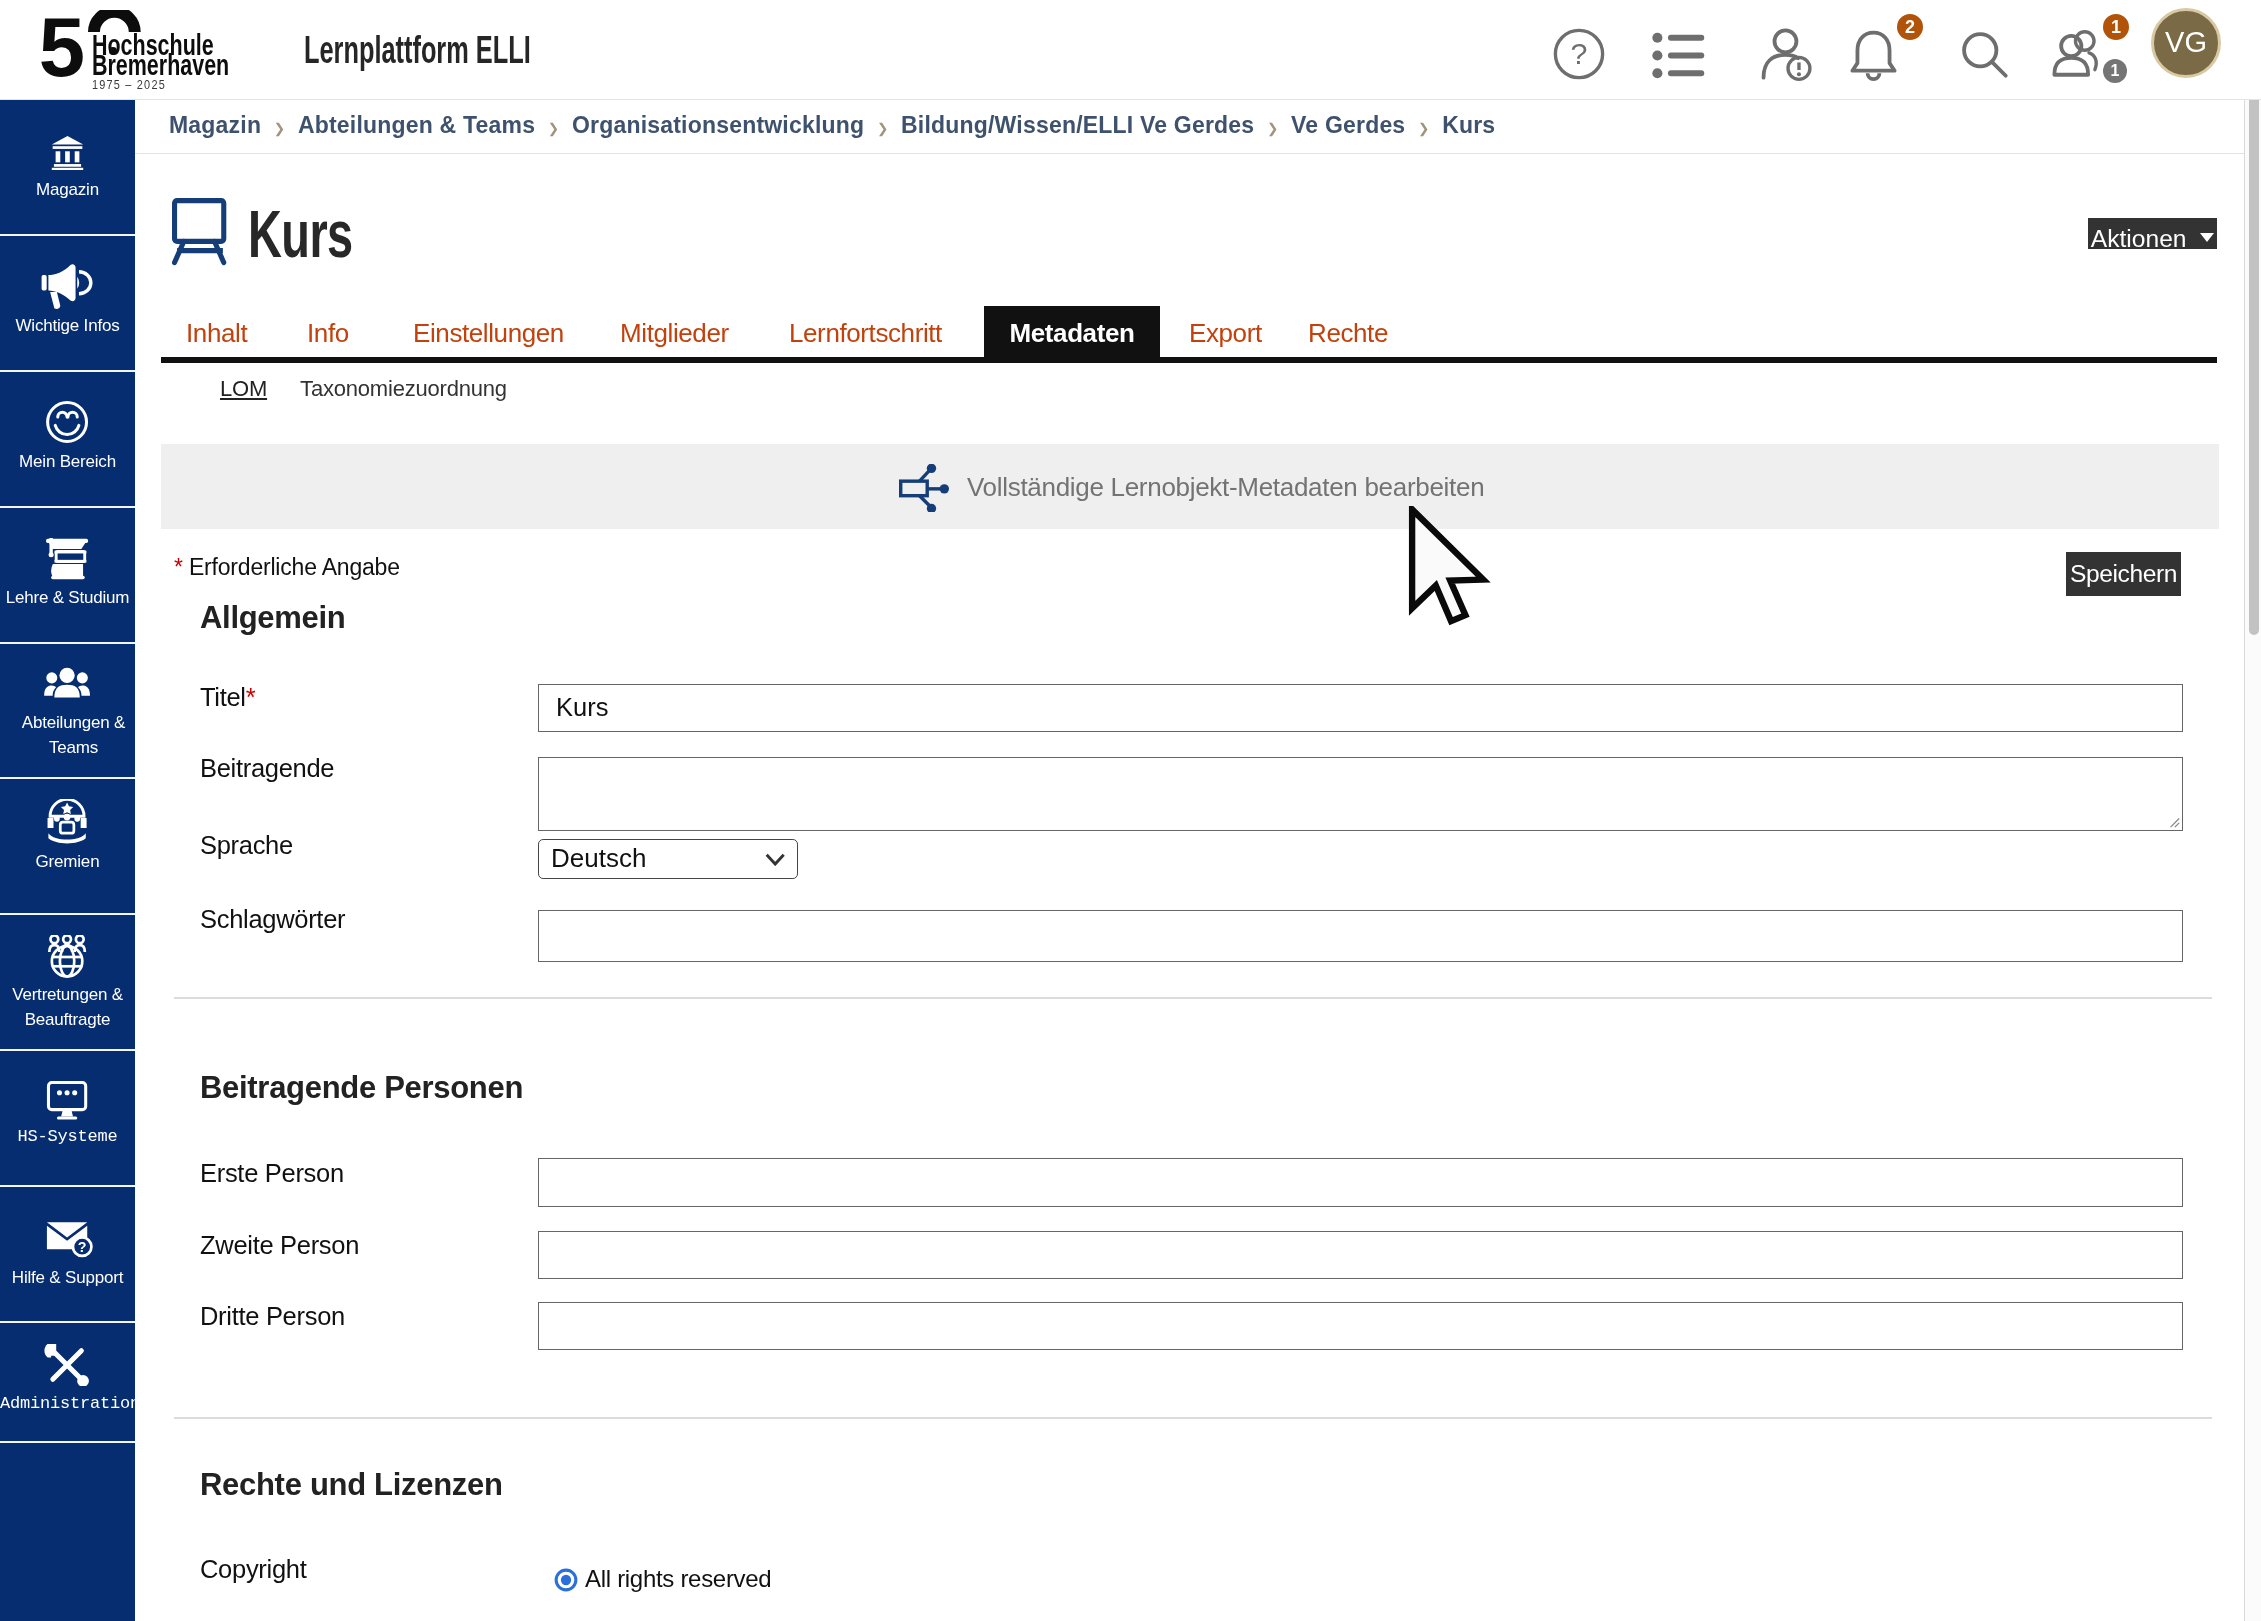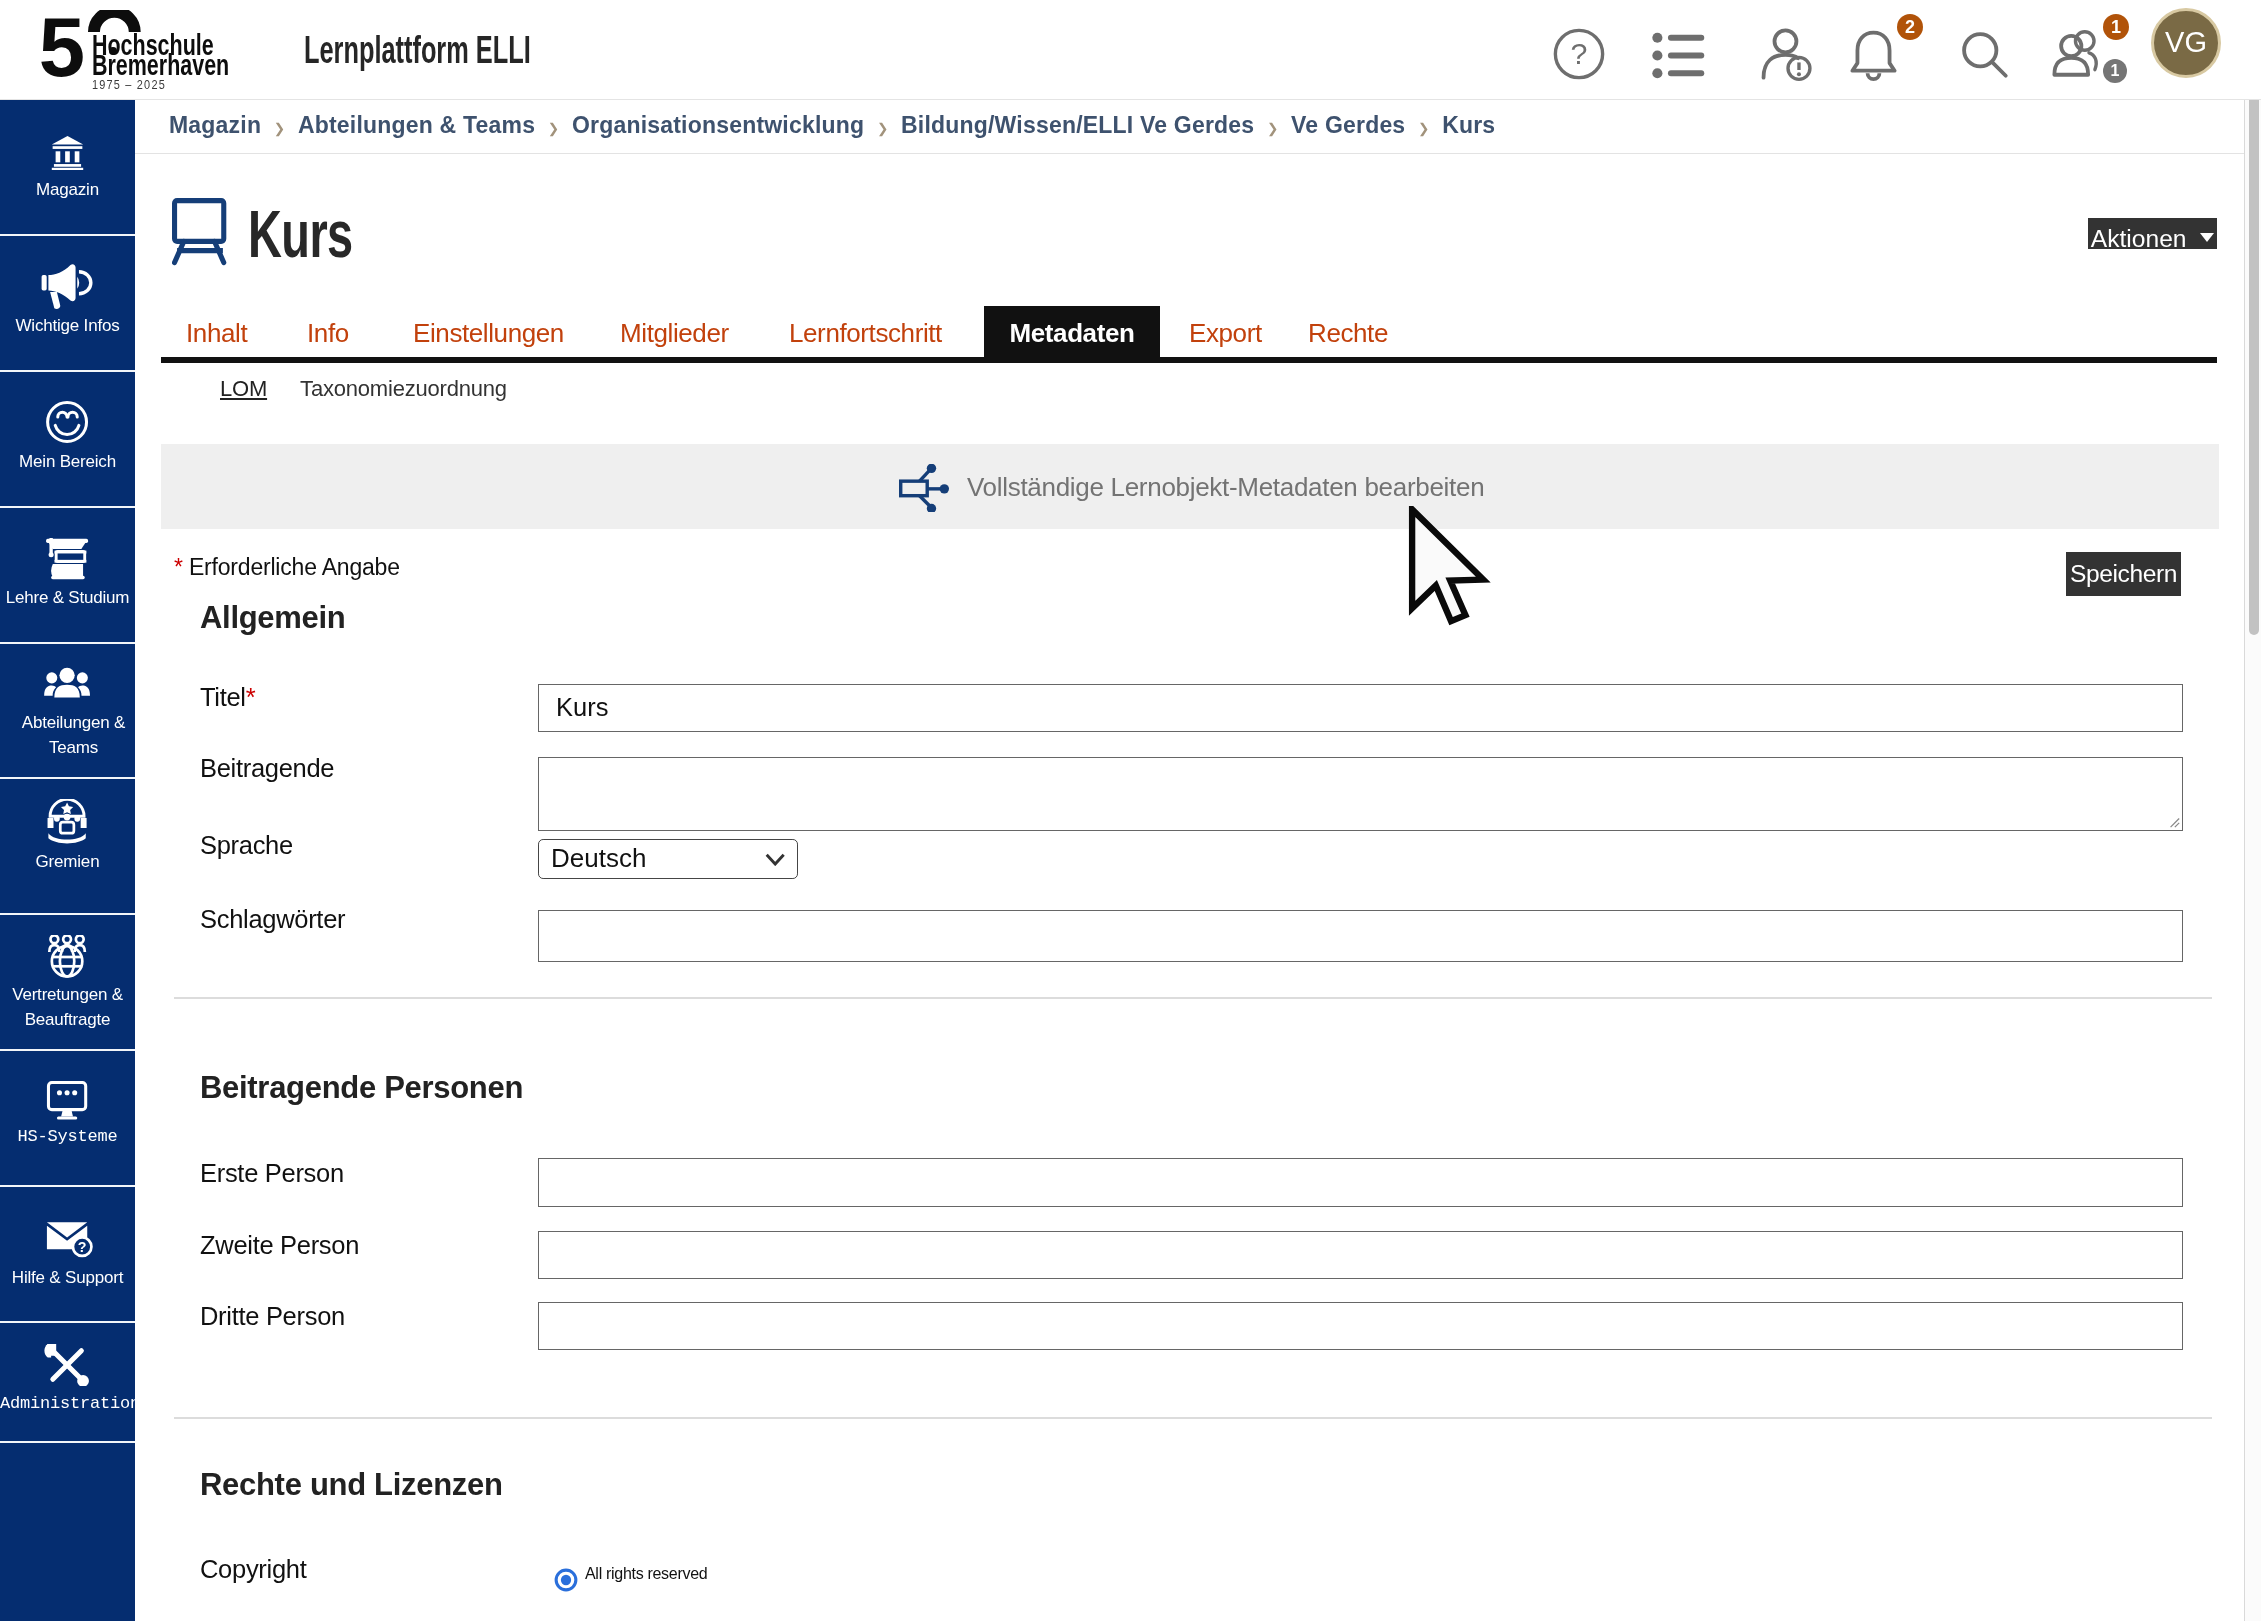--- a/index.html
+++ b/index.html
@@ -301,21 +301,21 @@
 <div class="flabel" style="top:1302px;">Dritte Person</div>
 <div class="finput" style="top:1302px;height:48px;"></div>
 <div class="sep" style="top:1417px;"></div>
 
 <div class="h3" style="top:1467px;">Rechte und Lizenzen</div>
 <div class="flabel" style="top:1555px;">Copyright</div>
 <svg class="abs" style="left:554px;top:1568px;" width="24" height="24" viewBox="0 0 28 28">
   <circle cx="14" cy="14" r="11.5" fill="none" stroke="#2a6fdb" stroke-width="3.6"></circle>
   <circle cx="14" cy="14" r="6" fill="#2a6fdb"></circle>
 </svg>
-<div class="abs" style="left:585px;top:1565px;font-size:16px;color:#111;letter-spacing:-0.3px;">All rights reserved</div>
+<div class="abs" style="left:585px;top:1565px;font-size:24px;color:#111;letter-spacing:-0.3px;">All rights reserved</div>
 
 <div class="abs" style="left:2244px;top:100px;width:0.8px;height:1521px;background:#d9d9d9;"></div>
 <div class="abs" style="left:2245px;top:100px;width:16px;height:1521px;background:#fbfbfb;"></div>
 <div class="abs" style="left:2249px;top:94px;width:10.2px;height:541px;border-radius:5.1px;background:#c2c2c2;"></div>
 
 <svg class="abs" style="left:1406px;top:506px;z-index:50;" width="85" height="132" viewBox="0 0 100 156">
   <path d="M 7 4 L 7 121 L 35 94 L 53 136 L 70 129 L 52 88 L 91 87 Z" fill="#fafafa" stroke="#0a0a0a" stroke-width="7.5" stroke-linejoin="miter"></path>
 </svg>
 
 

